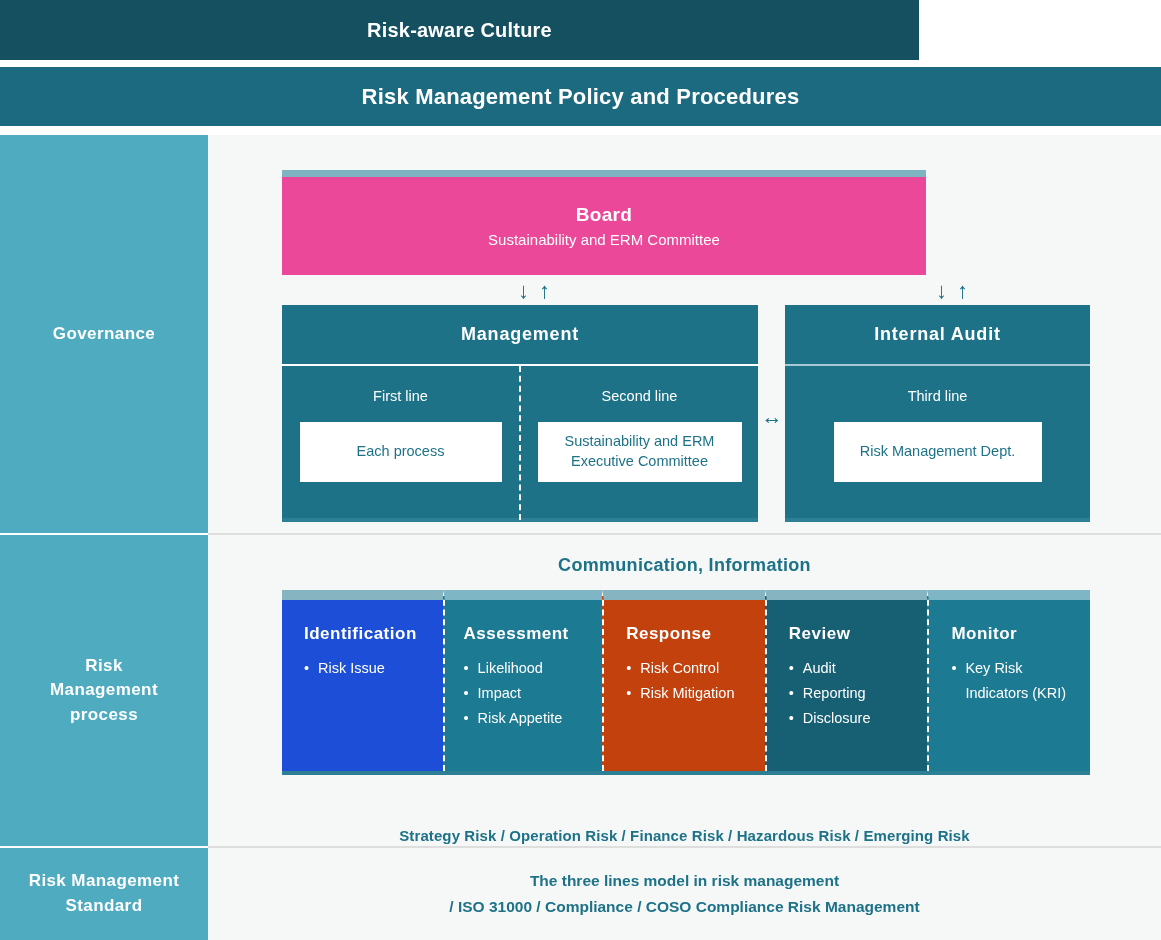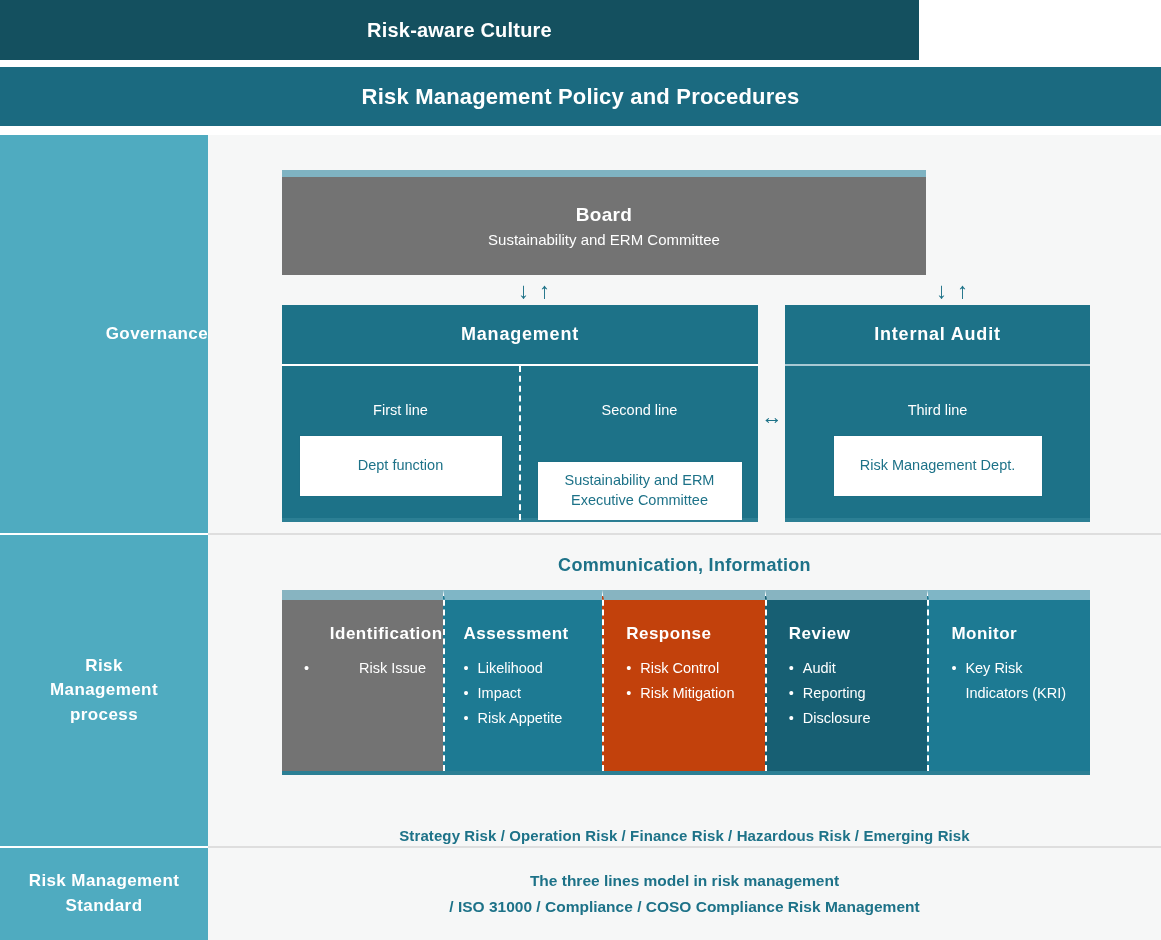--- a/index.html
+++ b/index.html
@@ -28,42 +28,42 @@
 
   .sidebar{
     position:absolute;left:0;width:208px;
     background:#4fabc0;
     color:#ffffff;
     display:flex;align-items:center;justify-content:center;
     text-align:center;
     font-size:17px;font-weight:600;line-height:1.45;
     letter-spacing:.4px;
   }
-  #sidebar-governance{top:0;height:398px;justify-content:flex-end;}
+  #sidebar-governance{top:0;height:398px;}
   #sidebar-process{top:400px;height:311px;}
   #sidebar-standard{top:713px;height:92px;}
 
   .panel{
     position:absolute;left:208px;width:953px;
     background:#f6f7f7;
   }
   #panel-governance{top:0;height:398px;}
   #panel-process{top:400px;height:311px;}
   #panel-standard{top:713px;height:92px;}
 
   .hdivider{
     position:absolute;left:208px;width:953px;height:2px;background:#dedede;
   }
   #div-1{top:398px;}
   #div-2{top:711px;}
 
   
   .board-box{
     position:absolute;left:74px;top:35px;width:644px;height:105px;
-    background:#737373;
+    background:#ec4899;
     border-top:7px solid #7fb3c2;
     box-sizing:border-box;
     display:flex;flex-direction:column;align-items:center;justify-content:center;
     color:#ffffff;
   }
   .board-title{font-size:19px;font-weight:600;margin-bottom:5px;letter-spacing:.3px;}
   .board-sub{font-size:15px;font-weight:400;}
 
   .arrow-pair{
     position:absolute;
@@ -86,23 +86,23 @@
     height:59px;
     display:flex;align-items:center;justify-content:center;
     color:#ffffff;font-size:18px;font-weight:600;letter-spacing:.8px;
     border-bottom:2px solid #ffffff;
   }
   #audit-box .col-head{border-bottom:2px solid #a8c9d3;}
 
   .lines-row{display:flex;height:154px;position:relative;}
   .line-cell{
     flex:1;display:flex;flex-direction:column;align-items:center;
-    padding-top:36px;box-sizing:border-box;position:relative;
-  }
-  .line-cell.dashed-left{border-left:2px dashed #ffffff;gap:26px;}
+    padding-top:22px;box-sizing:border-box;position:relative;
+  }
+  .line-cell.dashed-left{border-left:2px dashed #ffffff;}
   .line-label{color:#ffffff;font-size:14.5px;margin-bottom:18px;}
   .white-card{
     background:#ffffff;color:#1d7288;
     display:flex;align-items:center;justify-content:center;text-align:center;
     font-size:14.5px;line-height:1.35;
     box-shadow:0 0 0 1px rgba(0,0,0,.02);
   }
   #mgmt-first .white-card{width:202px;height:60px;}
   #mgmt-second .white-card{width:204px;height:60px;}
   #audit-third .white-card{width:208px;height:60px;}
@@ -197,21 +197,21 @@
       <div class="arrow-pair" id="arrows-right">
         <span>↓</span>
         <span>↑</span>
       </div>
 
       <div class="col-box" id="management-box">
         <div class="col-head">Management</div>
         <div class="lines-row">
           <div class="line-cell" id="mgmt-first">
             <div class="line-label">First line</div>
-            <div class="white-card">Dept function</div>
+            <div class="white-card">Each process</div>
           </div>
           <div class="line-cell dashed-left" id="mgmt-second">
             <div class="line-label">Second line</div>
             <div class="white-card">
               <span>
                 <span>Sustainability and ERM</span><br>
                 <span>Executive Committee</span>
               </span>
             </div>
           </div>
@@ -229,21 +229,21 @@
           </div>
         </div>
       </div>
     </div>
 
     <div class="hdivider" id="div-1"></div>
 
     <div class="panel" id="panel-process">
       <div class="comm-title">Communication, Information</div>
       <div class="process-row" id="process-row">
-          <div class="proc-col" style="background: #737373; border-top-color: rgb(135, 180, 193); text-align: right;">
+          <div class="proc-col" style="background: #1d4ed8; border-top-color: rgb(135, 180, 193);">
             <div class="proc-title">Identification</div>
             <ul class="proc-list">
               <li>Risk Issue</li>
             </ul>
           </div>
           <div class="proc-col dashed" style="background: rgb(29, 122, 147); border-top-color: rgb(127, 182, 198); padding-left: 19px;">
             <div class="proc-title">Assessment</div>
             <ul class="proc-list">
               <li>Likelihood</li>
               <li>Impact</li>

